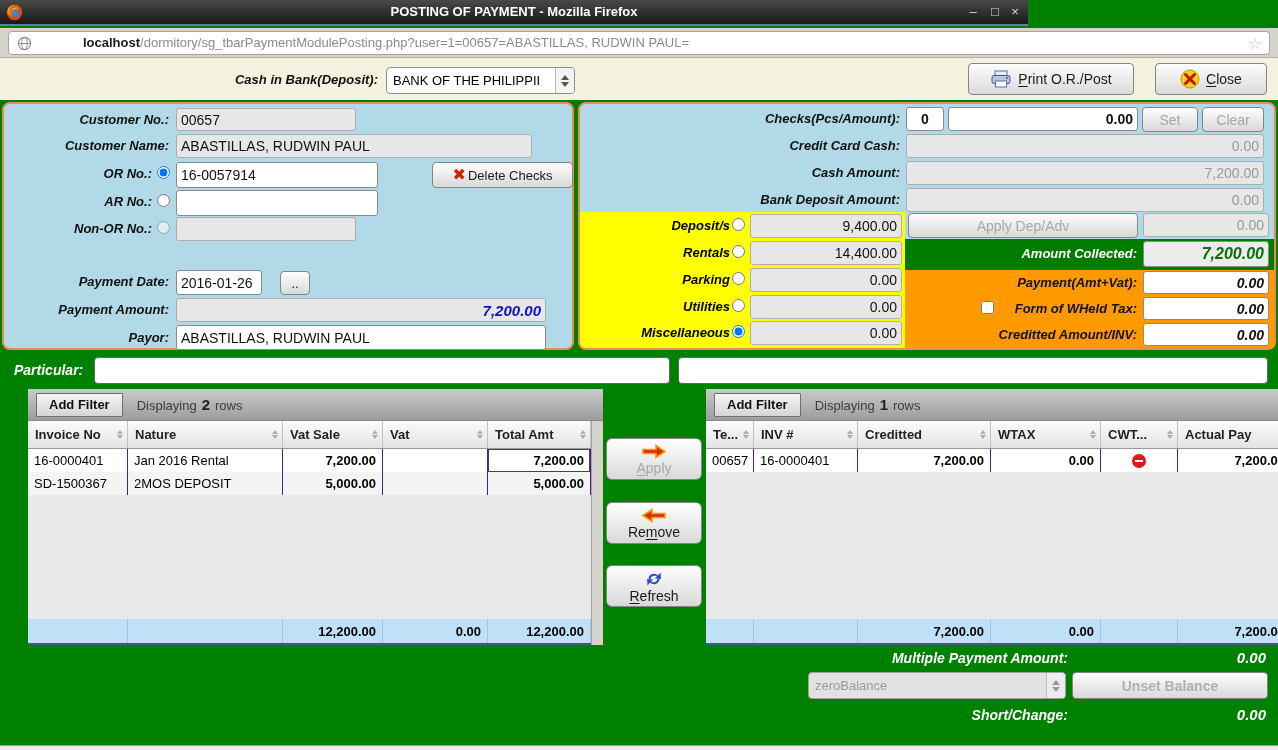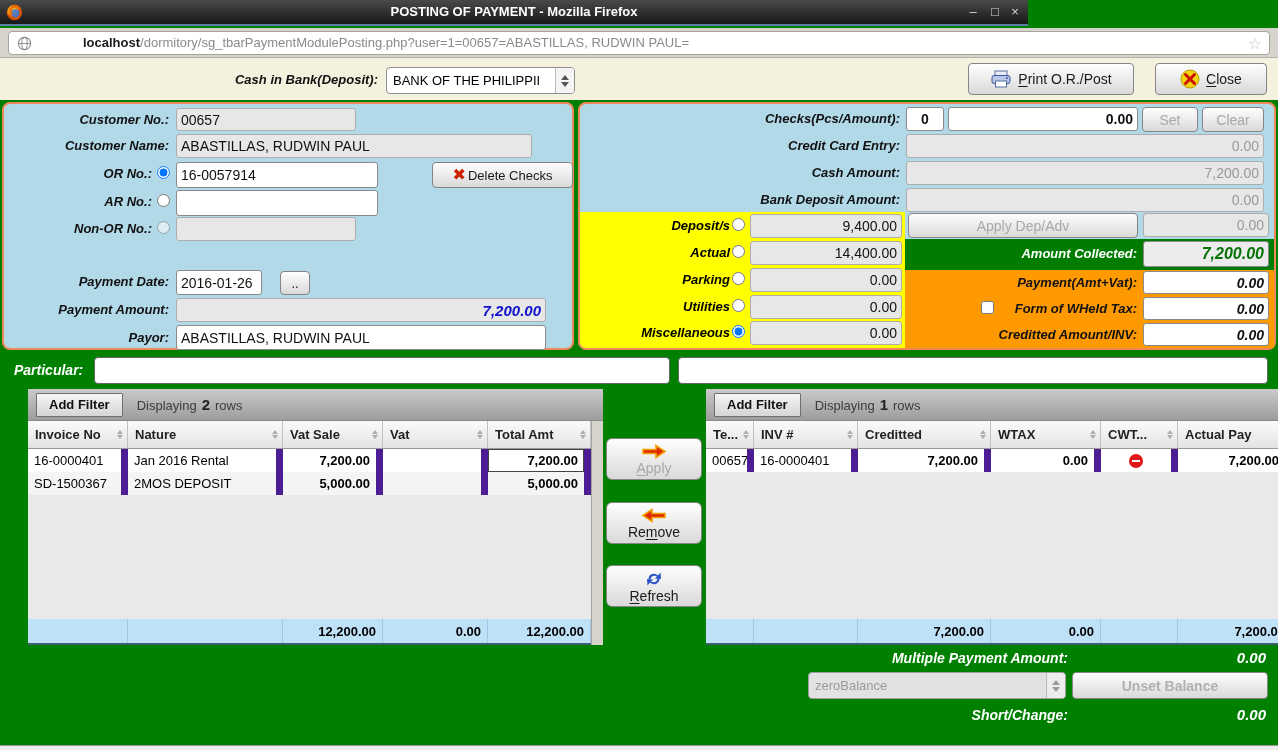--- a/index.html
+++ b/index.html
@@ -64,21 +64,21 @@
   .disp{font-size:13px;color:#3c3c3c;display:flex;align-items:baseline;gap:5px;}
   .disp b{font-size:15px;color:#222;}
   .grid{display:flex;flex-direction:column;flex:1 1 auto;position:relative;}
   .thead{display:flex;height:28px;background:linear-gradient(#fbfbfb,#e3e3e3);border-bottom:1px solid #999;flex:0 0 auto;}
   .th{display:flex;align-items:center;font-size:13px;font-weight:bold;color:#222;padding:0 4px 0 7px;border-right:1px solid #c2c2c2;}
   .sort{margin-left:auto;display:flex;flex-direction:column;gap:1px;opacity:.55;}
   .sort .tri-u{border-left-width:3px;border-right-width:3px;border-bottom:4px solid #777;}
   .sort .tri-d{border-left-width:3px;border-right-width:3px;border-top:4px solid #777;}
   .trow{display:flex;height:23px;font-size:13px;flex:0 0 auto;align-items:center;background:#fff;}
   .trow.alt{background:#f4f4f4;}
-  .td{padding:0 6px;border-right:7px solid #4c1d95;height:100%;display:flex;align-items:center;overflow:hidden;white-space:nowrap;}
+  .td{padding:0 6px;border-right:1px solid #4c1d95;height:100%;display:flex;align-items:center;overflow:hidden;white-space:nowrap;}
   .td.num{justify-content:flex-end;font-weight:bold;}
   .td.selcell{box-shadow:inset 0 0 0 1px #444;background:#fff;}
   .tfill{flex:1 1 auto;background:#e9e9e9;}
   .tfoot{display:flex;height:26px;background:#bfe1f8;border-bottom:2px solid #3d5f70;flex:0 0 auto;font-size:13px;font-weight:bold;}
   .tf{padding:0 6px;border-right:1px solid #9fc6e4;display:flex;align-items:center;justify-content:flex-end;}
   .vscroll{position:absolute;top:32px;bottom:0;width:12px;right:0;background:#d6d2cc;border-left:1px solid #a8a49c;}
   
   .c1{width:100px;} .c2{width:155px;} .c3{width:100px;} .c4{width:105px;} .c5{width:103px;}
   .r1{width:48px;} .r2{width:104px;} .r3{width:133px;} .r4{width:110px;} .r5{width:77px;} .r6{width:114px;}
   .minus-circle{width:14px;height:14px;border-radius:50%;background:#e01818;position:relative;display:inline-block;}
@@ -199,33 +199,33 @@
       <div class="flbl" style="left:0;top:7px;width:320px">Checks(Pcs/Amount):</div>
       <input class="inp ctr bold" style="left: 326px; top: 3px; width: 38px; height: 24px;" value="0">
       <input class="inp rt bold" style="left: 368px; top: 3px; width: 190px; height: 24px;" value="0.00">
       <button class="btn disabled" style="position:absolute;left:562px;top:3px;width:56px;height:25px">
           <span>Set</span>
         </button>
       <button class="btn disabled" style="position:absolute;left:622px;top:3px;width:62px;height:25px">
           <span>Clear</span>
         </button>
 
-      <div class="flbl" style="left:0;top:34px;width:320px">Credit Card Entry:</div>
+      <div class="flbl" style="left:0;top:34px;width:320px">Credit Card Cash:</div>
       <input class="inp gray muted rt" style="left: 326px; top: 30px; width: 358px; height: 24px;" readonly="" value="0.00">
       <div class="flbl" style="left:0;top:61px;width:320px">Cash Amount:</div>
       <input class="inp gray muted rt" style="left: 326px; top: 57px; width: 358px; height: 24px;" readonly="" value="7,200.00">
       <div class="flbl" style="left:0;top:88px;width:320px">Bank Deposit Amount:</div>
       <input class="inp gray muted rt" style="left: 326px; top: 84px; width: 358px; height: 24px;" readonly="" value="0.00">
 
       <div id="yellowblock">
         <div class="cat-lbl" style="top:6px">Deposit/s</div>
         <input type="radio" class="radio" name="cat" style="left: 152px; top: 6px;">
         <input class="inp gray rt" style="left: 170px; top: 2px; width: 152px;" readonly="" value="9,400.00">
 
-        <div class="cat-lbl" style="top:33px">Actual</div>
+        <div class="cat-lbl" style="top:33px">Rentals</div>
         <input type="radio" class="radio" name="cat" style="left: 152px; top: 33px;">
         <input class="inp gray rt" style="left: 170px; top: 29px; width: 152px;" readonly="" value="14,400.00">
 
         <div class="cat-lbl" style="top:60px">Parking</div>
         <input type="radio" class="radio" name="cat" style="left: 152px; top: 60px;">
         <input class="inp gray rt" style="left: 170px; top: 56px; width: 152px;" readonly="" value="0.00">
 
         <div class="cat-lbl" style="top:87px">Utilities</div>
         <input type="radio" class="radio" name="cat" style="left: 152px; top: 87px;">
         <input class="inp gray rt" style="left: 170px; top: 83px; width: 152px;" readonly="" value="0.00">

